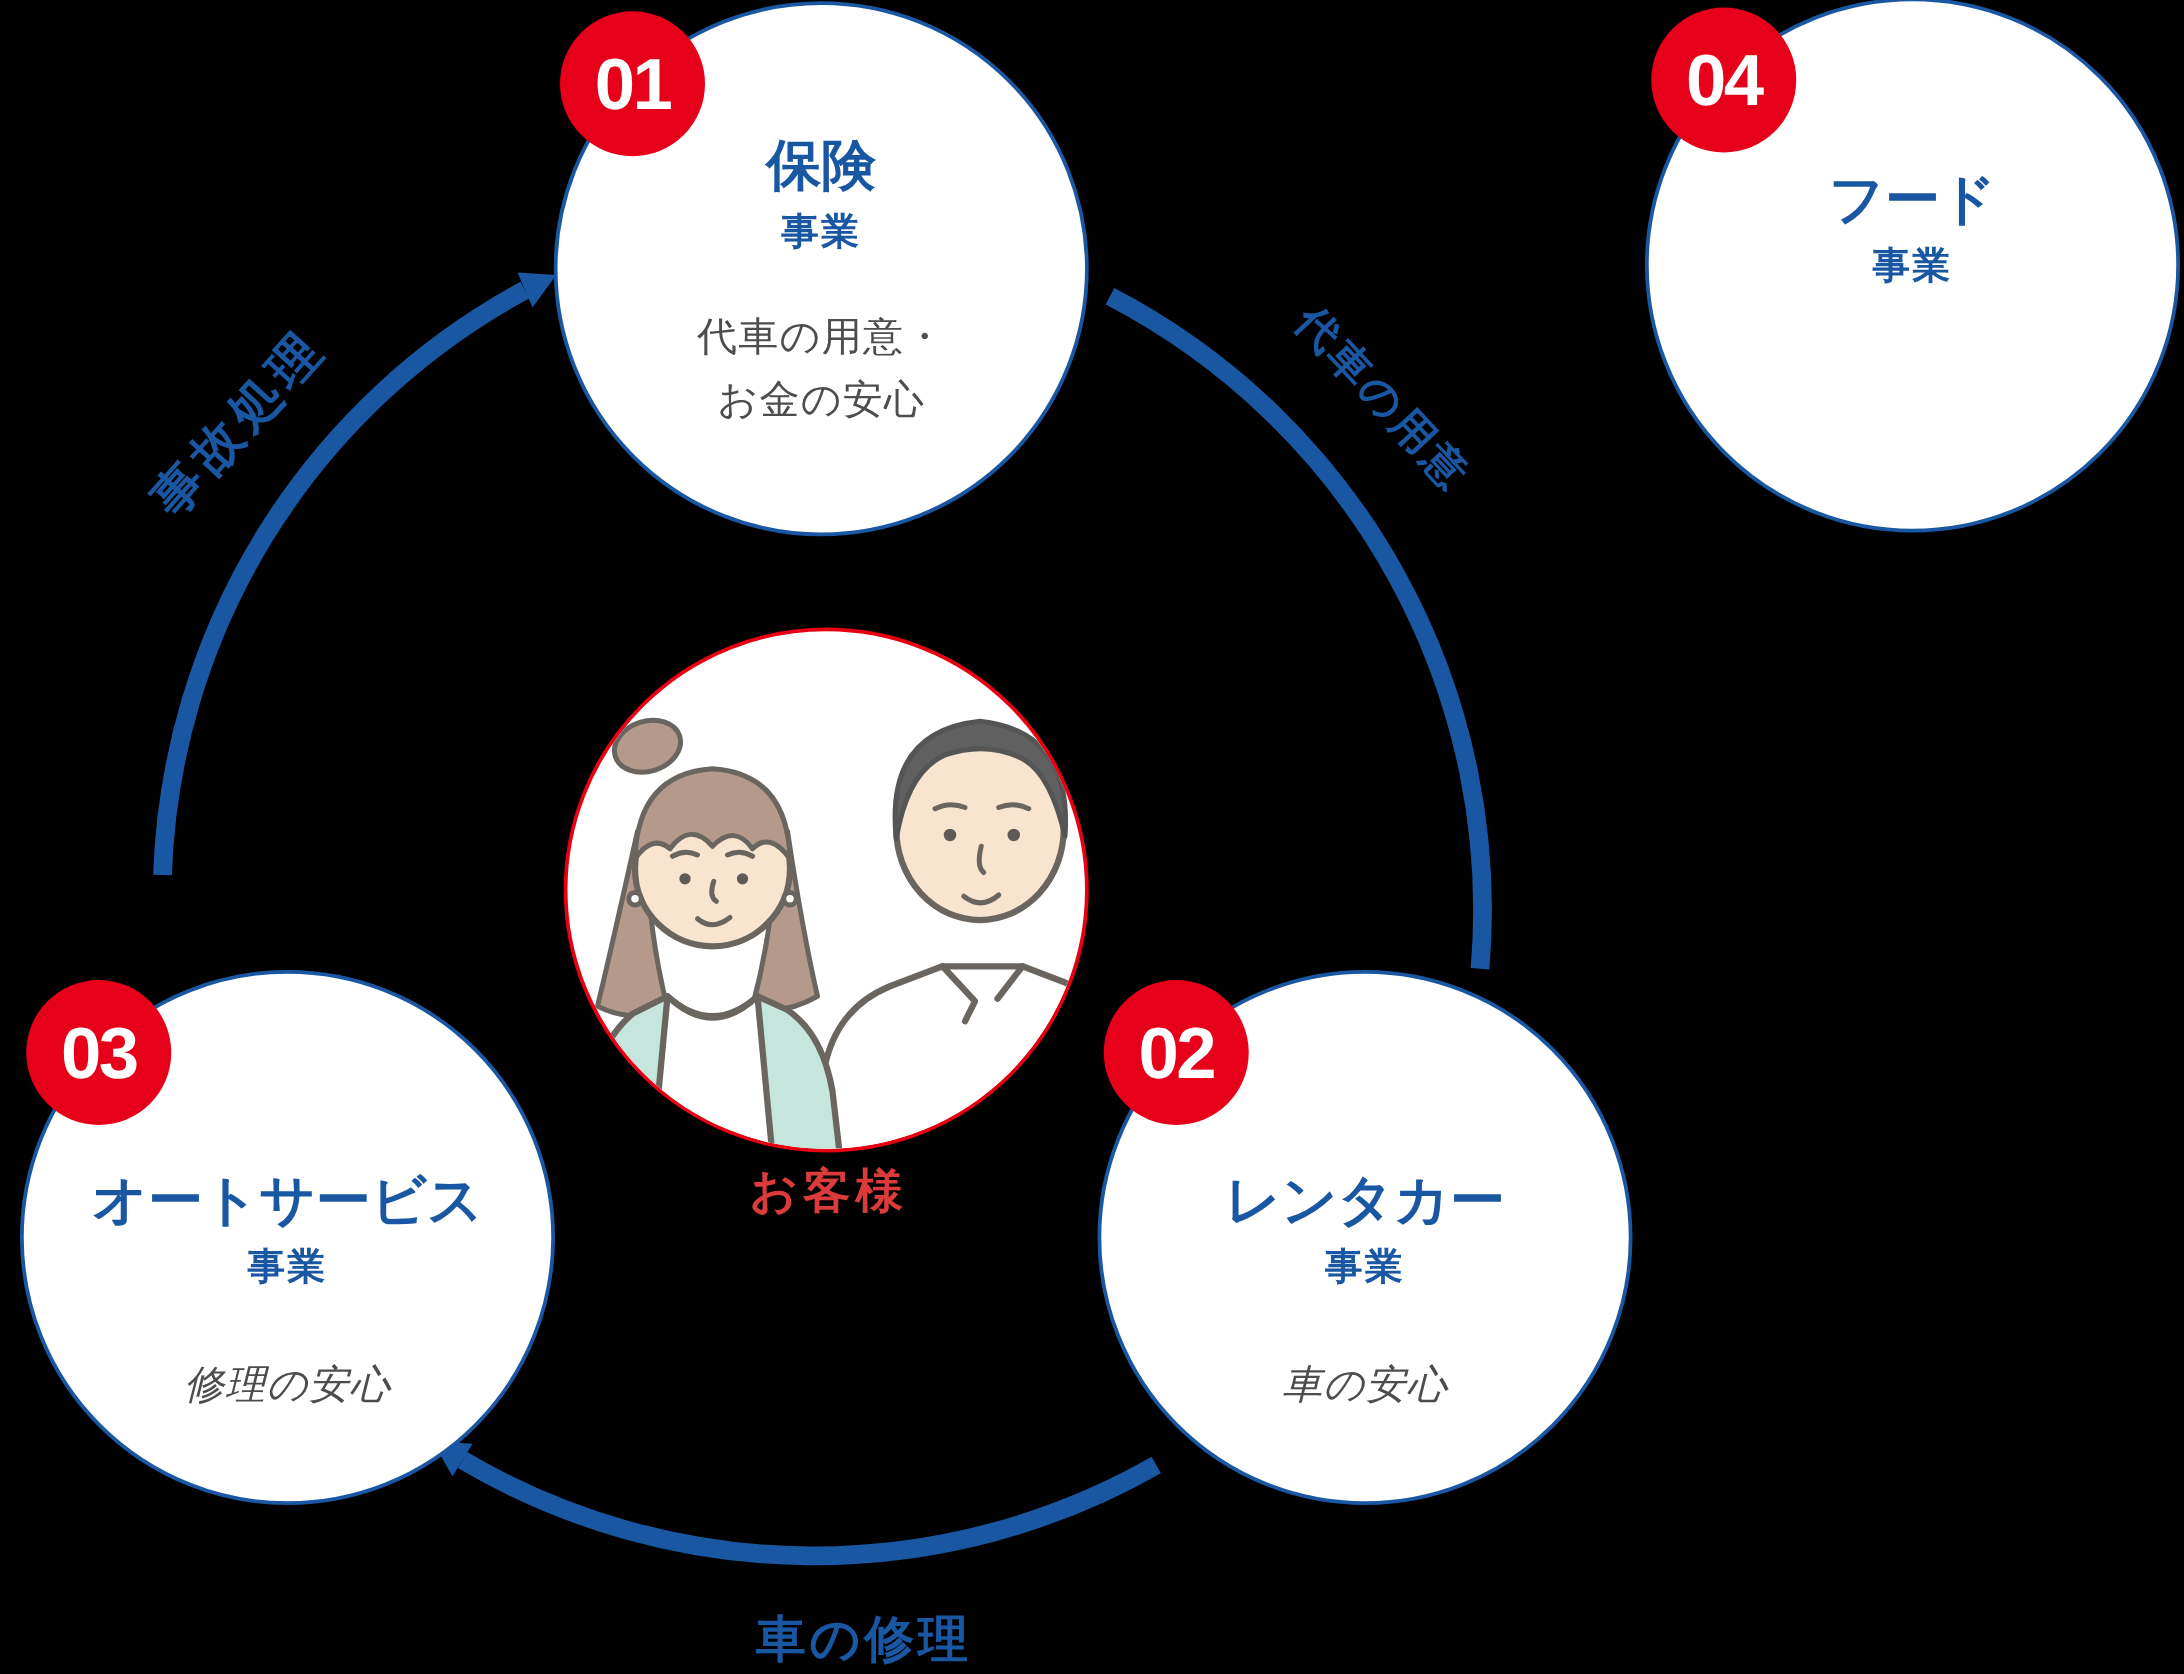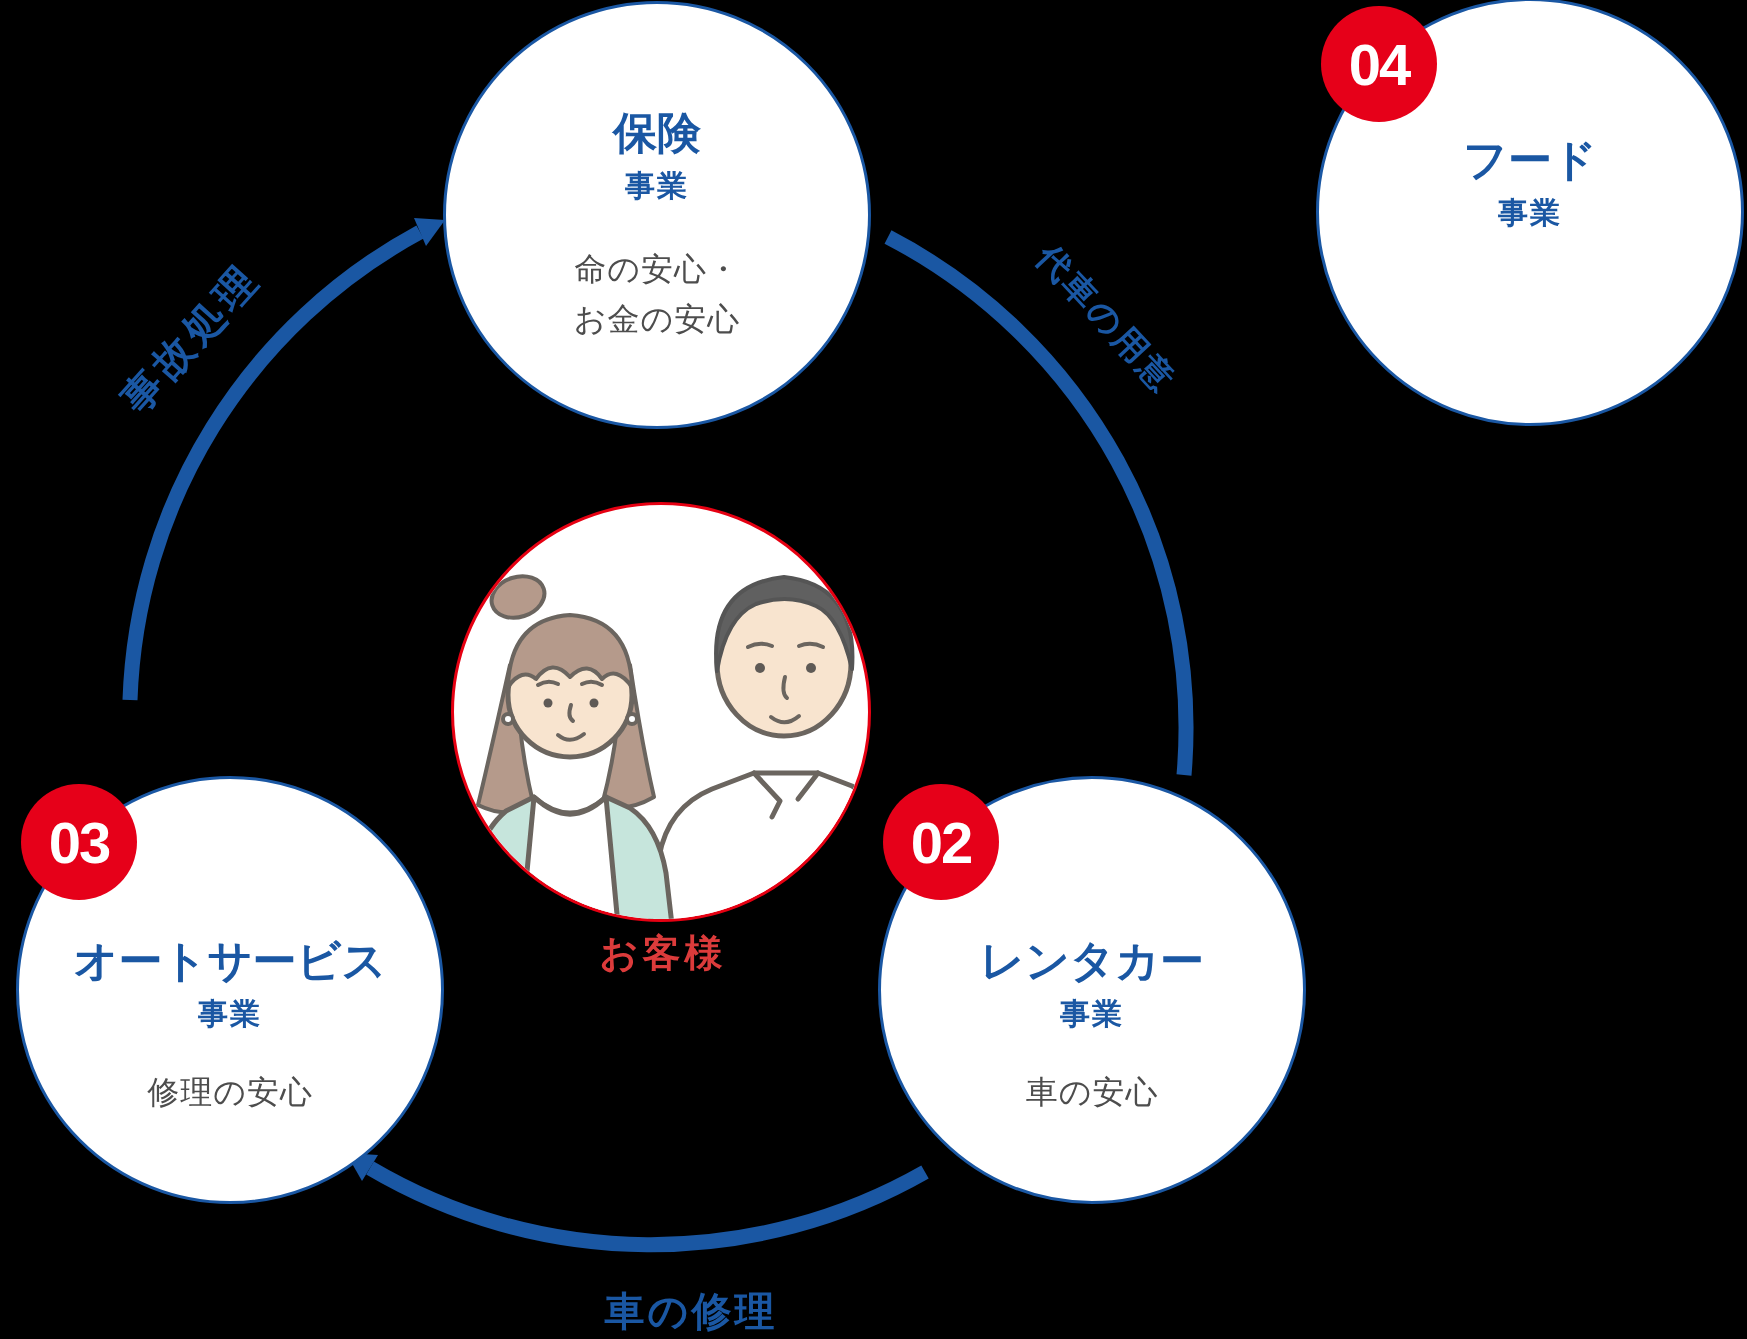--- a/index.html
+++ b/index.html
@@ -28,21 +28,21 @@
     display:flex; align-items:center; justify-content:center;
     font-size:58px; font-weight:bold; letter-spacing:-2px;
   }
   .content{display:flex; flex-direction:column; align-items:center; text-align:center;}
   .n01 .content{padding-top:86px;}
   .n02 .content,.n03 .content{padding-top:139px;}
   .n04 .content{padding-top:116px;}
   .node-title{font-size:44px; line-height:50px; font-weight:bold; color:var(--blue); white-space:nowrap;margin-top:18px;}
   .node-sub{font-size:30px; line-height:40px; font-weight:bold; color:var(--blue); margin-top:8px; letter-spacing:2px;}
   .node-desc{font-size:32px; line-height:50px; color:var(--desc-gray); margin-top:38px; letter-spacing:1px;}
-  .n02 .node-desc,.n03 .node-desc{margin-top:33px;}
+  .n02 .node-desc,.n03 .node-desc{margin-top:48px;font-style:italic;}
   .center-circle{
     position:absolute; left:451px; top:502px; width:414px; height:414px;
     border-radius:50%; background:#fff; border:3px solid var(--accent-red);
     overflow:hidden; z-index:2; box-sizing:content-box;
   }
   .customer-label{
     position:absolute; left:663px; top:953px; transform:translate(-50%,-50%);
     color:var(--customer-red); font-size:38px; font-weight:bold; letter-spacing:4px;
     z-index:4; white-space:nowrap;
   }
@@ -67,25 +67,26 @@
     <path d="M 888 237 A 553 553 0 0 1 1184 775" fill="none" stroke="#1a57a3" stroke-width="15"></path>
     <path d="M 925 1172 A 553 553 0 0 1 370 1168" fill="none" stroke="#1a57a3" stroke-width="15"></path>
     <polygon points="346,1153 378,1155 362,1181" fill="#1a57a3"></polygon>
   </svg>
 
   <div class="arc-label ul">事故処理</div>
   <div class="arc-label ur">代車の用意</div>
   <div class="arc-label bt">車の修理</div>
 
   <div class="node n01">
+    <div class="badge">01</div>
     <div class="content">
       <div class="node-title">保険</div>
       <div class="node-sub">事業</div>
       <div class="node-desc">
-        <div>命の安心・</div>
+        <div>代車の用意・</div>
         <div>お金の安心</div>
       </div>
     </div>
   </div>
 
   <div class="node n02">
     <div class="badge">02</div>
     <div class="content">
       <div class="node-title">レンタカー</div>
       <div class="node-sub">事業</div>

